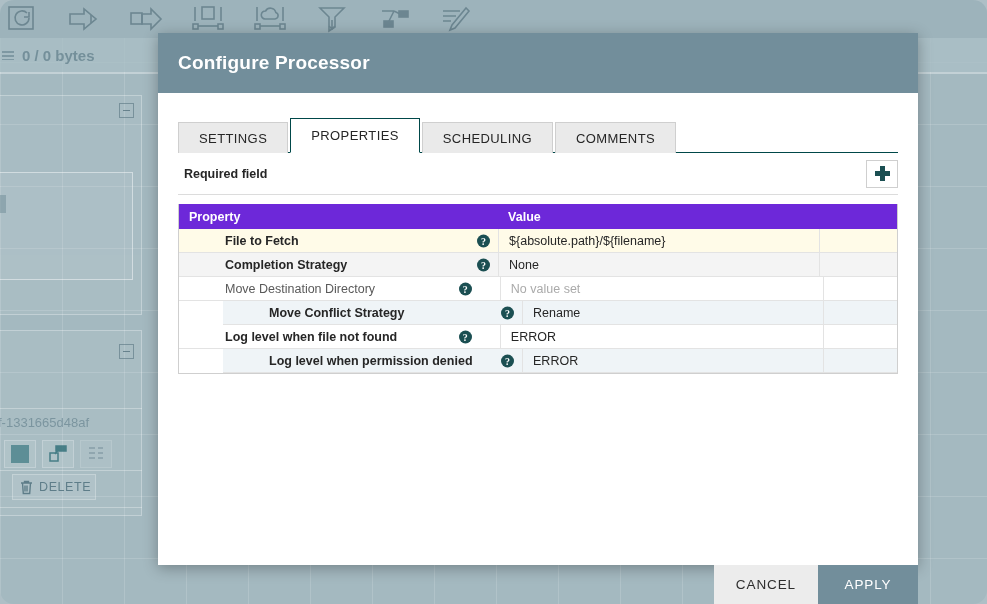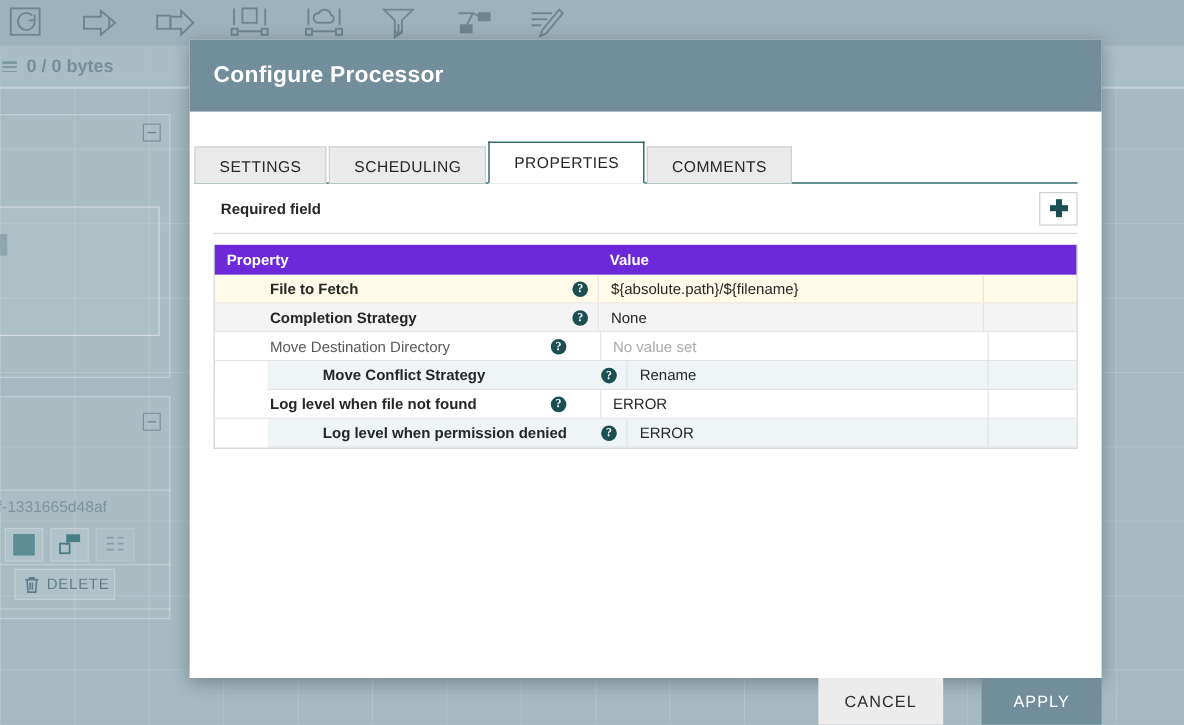--- a/index.html
+++ b/index.html
@@ -4,21 +4,21 @@
 <style>
   * { box-sizing: border-box; }
   html, body {
     margin: 0; padding: 0;
     width: 987px; height: 604px;
     overflow: hidden;
     font-family: "Liberation Sans", sans-serif;
     background: #aebfc6;
   }
 
-  #root { position: relative; width: 987px; height: 604px; overflow: hidden; }
+  #root { position: relative; width: 987px; height: 604px; overflow: hidden; border-radius: 14px; }
 
   
   .bg-canvas {
     position: absolute; inset: 0;
     background-color: #a4b9c0;
     background-image:
       linear-gradient(to right, rgba(255,255,255,0.14) 1px, transparent 1px),
       linear-gradient(to bottom, rgba(255,255,255,0.14) 1px, transparent 1px);
     background-size: 62px 62px;
   }
@@ -118,21 +118,21 @@
     display: flex; align-items: center;
     padding: 0 20px;
   }
   .modal-title {
     color: #ffffff; font-size: 19px; font-weight: bold;
     letter-spacing: .2px;
   }
 
   .tabs {
     position: relative;
-    height: 33px; margin: 27px 20px 0 4px;
+    height: 33px; margin: 27px 20px 0 20px;
     display: flex; align-items: flex-end; gap: 2px;
   }
   .tabs::after {
     content: ""; position: absolute; left: 0; right: 0; bottom: 0;
     height: 1px; background: #004849;
   }
   .tab {
     position: relative; z-index: 2;
     height: 31px; padding: 0 20px;
     background: #eaeaea;
@@ -218,21 +218,20 @@
 
   .modal-footer {
     position: absolute; left: 0; bottom: -39px; width: 760px; height: 39px;
     display: flex; justify-content: flex-end;
   }
   .btn {
     height: 39px; min-width: 100px; padding: 0 22px;
     display: flex; align-items: center; justify-content: center;
     font-size: 13.5px; letter-spacing: .9px; cursor: pointer;
     border: none;
-    margin-left: 32px;
   }
   .btn-cancel { background: #ececec; color: #2e2e2e; }
   .btn-apply  { background: #728e9b; color: #ffffff; }
 </style>
 </head>
 <body>
 
 <div id="root">
 
   <div class="bg-canvas"></div>
@@ -343,25 +342,25 @@
   <div class="modal">
 
     <div class="modal-header">
       <span class="modal-title">Configure Processor</span>
     </div>
 
     <div class="tabs">
       <div class="tab">
         <span>SETTINGS</span>
       </div>
+      <div class="tab active">
+        <span>PROPERTIES</span>
+      </div>
       <div class="tab">
         <span>SCHEDULING</span>
-      </div>
-      <div class="tab active">
-        <span>PROPERTIES</span>
       </div>
       <div class="tab">
         <span>COMMENTS</span>
       </div>
     </div>
 
     <div class="req-row">
       <span class="req-label">Required field</span>
       <div class="add-btn">
         <span class="plus"></span>

